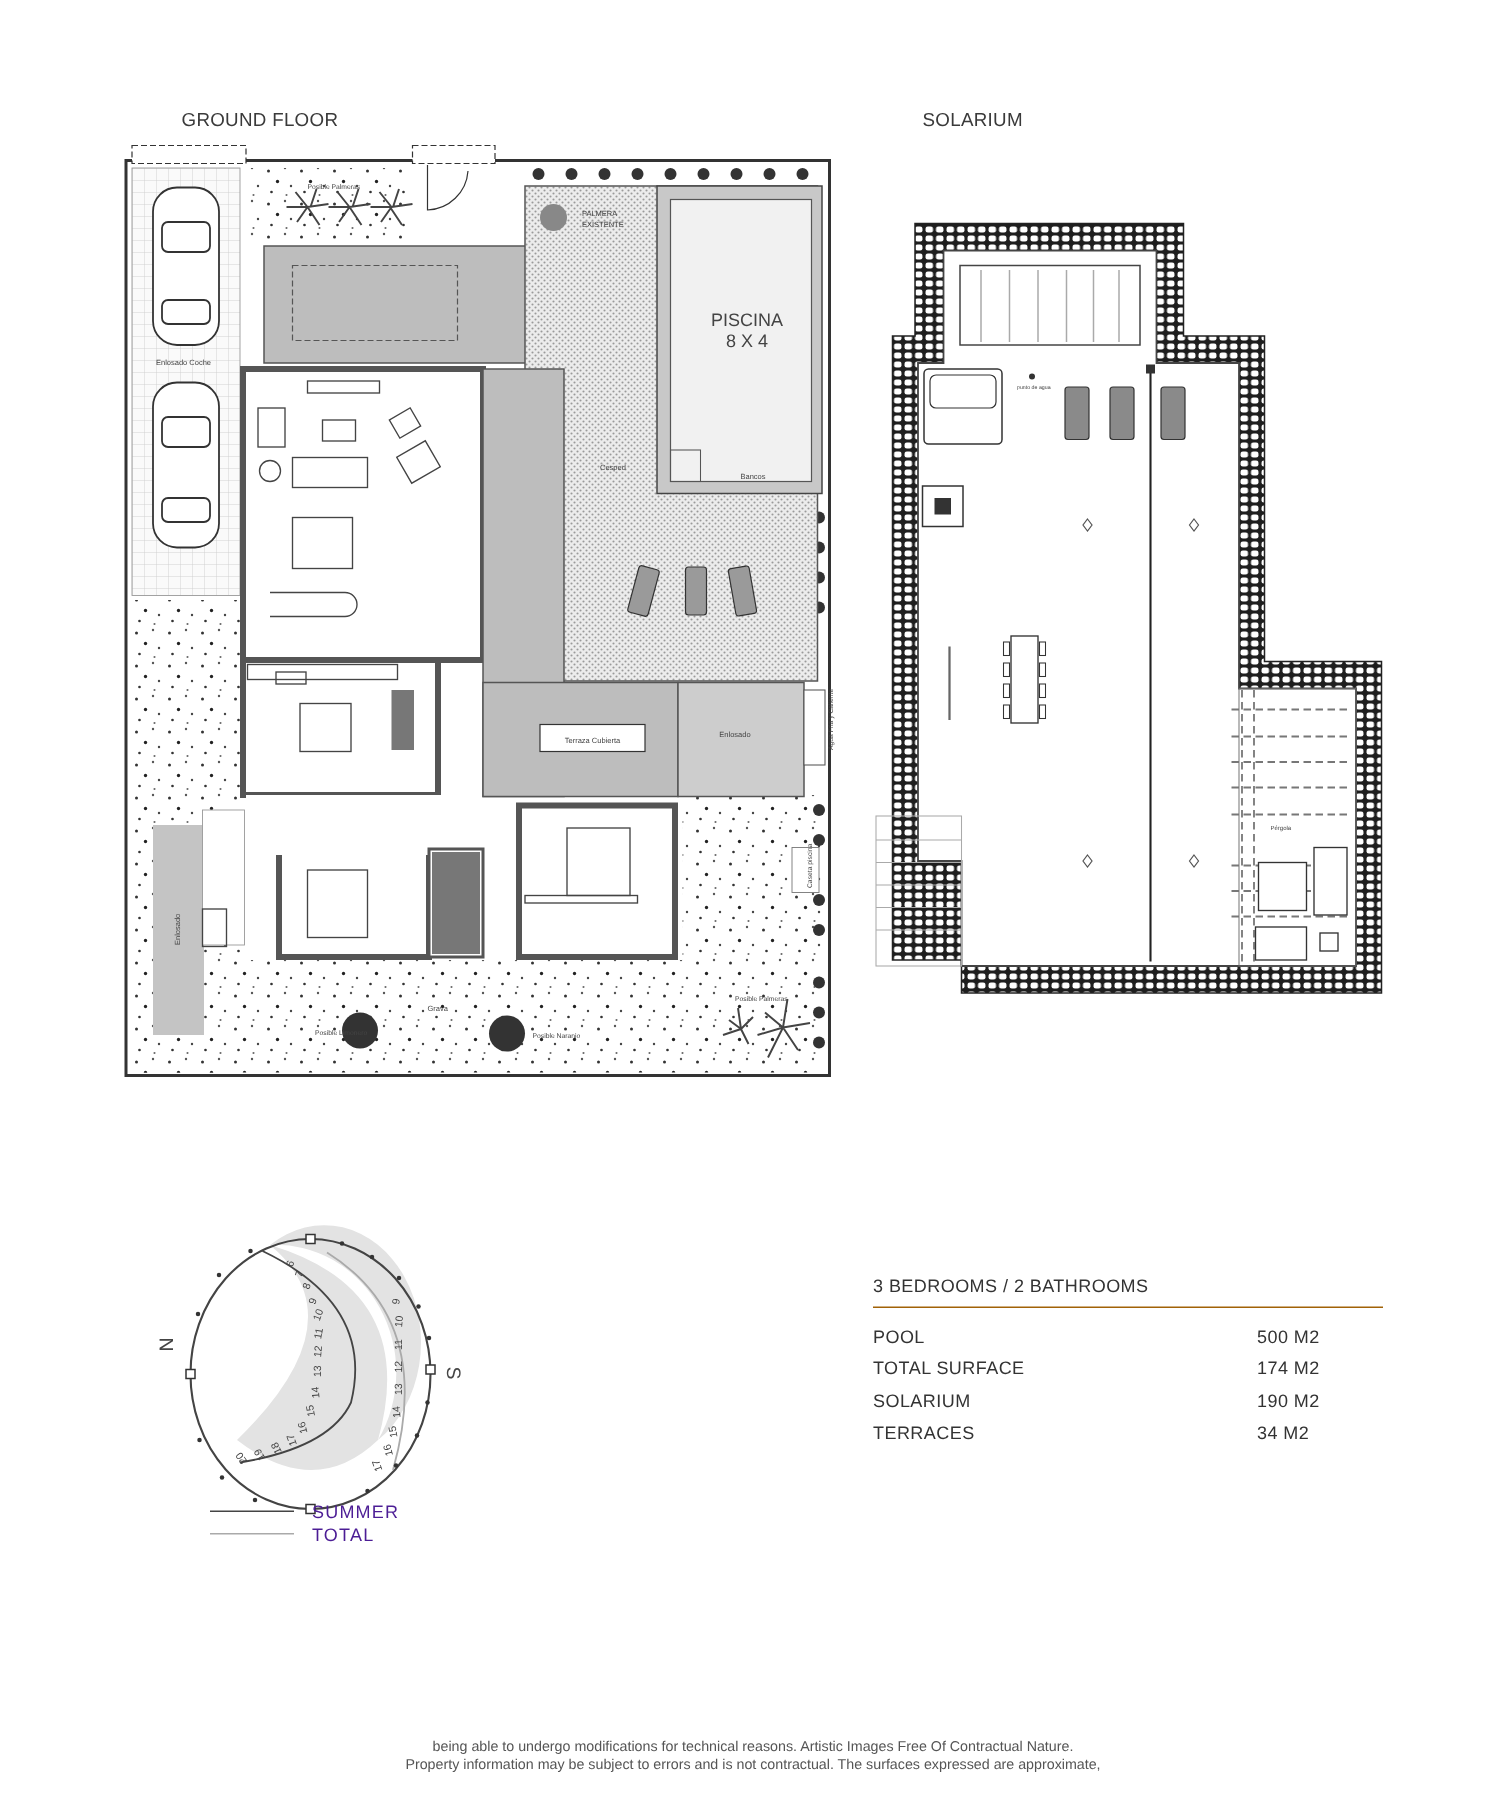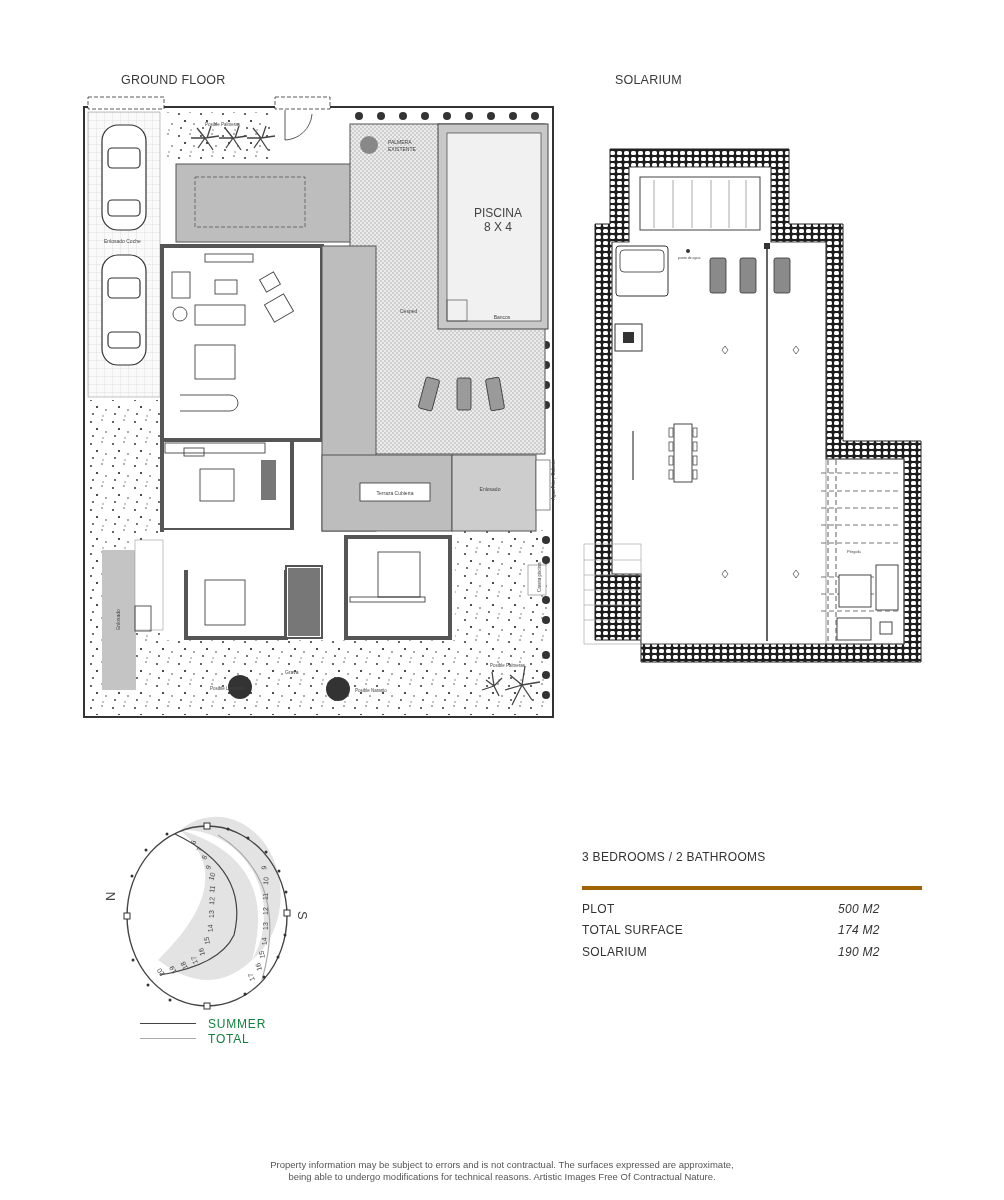--- a/index.html
+++ b/index.html
@@ -2,25 +2,25 @@
 <html><head>
 <meta charset="utf-8">
 <style>
   html, body { margin:0; padding:0; background:#ffffff; }
   body { width:1004px; height:1200px; position:relative; overflow:hidden; font-family:"Liberation Sans", sans-serif; color:#333; }
   .abs { position:absolute; }
   .title { font-size:12.5px; letter-spacing:0.2px; color:#3a3a3a;margin-top:24px; }
   .svgwrap { position:absolute; left:0; top:0; width:1004px; height:1200px; }
   .plan-label { font-family:"Liberation Sans", sans-serif; fill:#444; }
   .specs { position:absolute; left:582px; top:850px; width:340px; }
-  .specs-head { font-size:12px; color:#333; letter-spacing:0.3px; padding-bottom:22px; border-bottom:4px solid #a16207; margin-bottom:8px; }
+  .specs-head { font-size:12px; color:#333; letter-spacing:0.3px; padding-bottom:7px; border-bottom:1px solid #a16207; margin-bottom:8px; }
   .spec-row { display:flex; font-size:12px; color:#333; height:21.5px; align-items:center; letter-spacing:0.3px; }
   .spec-label { width:256px; }
-  .spec-value { flex:1;font-style:italic; }
-  .legend { position:absolute; left:140px; top:1000px; font-size:12px; color:#15803d; letter-spacing:0.8px;margin-top:16px; }
+  .spec-value { flex:1; }
+  .legend { position:absolute; left:140px; top:1000px; font-size:12px; color:#4c1d95; letter-spacing:0.8px; }
   .legend-row { display:flex; align-items:center; height:15px; }
   .legend-line { width:56px; height:0; margin-right:12px; }
   .footer { position:absolute; left:200px; top:1159px; width:604px; text-align:center; font-size:9.5px; color:#555; line-height:12px; }
 </style>
 </head>
 <body>
 
 <div class="abs title" style="left:121px; top:49px;">GROUND FLOOR</div>
 <div class="abs title" style="left:615px; top:49px;">SOLARIUM</div>
 
@@ -339,29 +339,33 @@
   </div>
   <div class="legend-row">
     <span class="legend-line" style="border-top:1.5px solid #aaa;"></span>
     <span>TOTAL</span>
   </div>
 </div>
 
 <div class="specs">
   <div class="specs-head">3 BEDROOMS / 2 BATHROOMS</div>
   <div class="spec-row">
-    <span class="spec-label">PLOT</span>
+    <span class="spec-label">POOL</span>
     <span class="spec-value">500 M2</span>
   </div>
   <div class="spec-row">
     <span class="spec-label">TOTAL SURFACE</span>
     <span class="spec-value">174 M2</span>
   </div>
   <div class="spec-row">
     <span class="spec-label">SOLARIUM</span>
     <span class="spec-value">190 M2</span>
   </div>
+  <div class="spec-row">
+    <span class="spec-label">TERRACES</span>
+    <span class="spec-value">34 M2</span>
+  </div>
 </div>
 
 <div class="footer">
+  <div>being able to undergo modifications for technical reasons. Artistic Images Free Of Contractual Nature.</div>
   <div>Property information may be subject to errors and is not contractual. The surfaces expressed are approximate,</div>
-  <div>being able to undergo modifications for technical reasons. Artistic Images Free Of Contractual Nature.</div>
 </div>
 
 </body></html>

